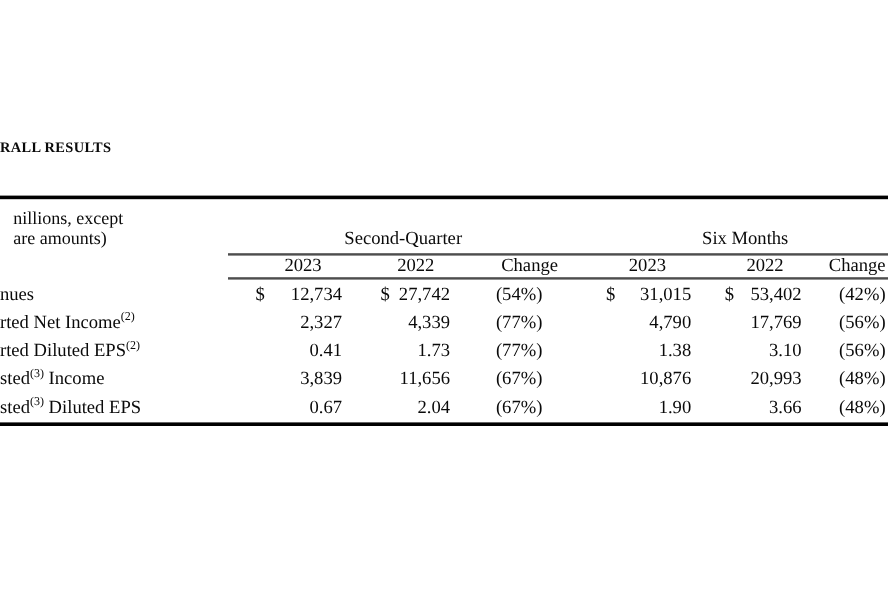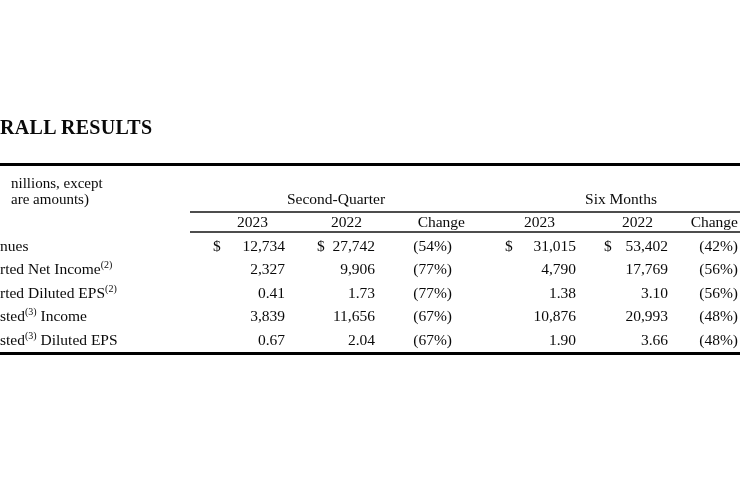--- a/index.html
+++ b/index.html
@@ -7,21 +7,21 @@
     position:relative;
     width:740px; height:499px;
     background:#ffffff;
     color:#0a0a0a;
     font-family:"Liberation Serif", serif;
     overflow:hidden;
   }
   .title {
     position:absolute; left:0; top:116px;
     margin:0;
-    font-size:20px; font-weight:700;
+    font-size:12px; font-weight:700;
     letter-spacing:0.3px;
     white-space:nowrap;
   }
   .rule { position:absolute; background:#000; }
   .rule.top    { left:0; top:163px; width:740px; height:3px; }
   .rule.bottom { left:0; top:352px; width:740px; height:3px; }
   .rule.mid    { background:#4d4d4d; height:2px; left:190px; width:550px; }
   .rule.mid1   { top:211px; }
   .rule.mid2   { top:231px; }
   .note {
@@ -113,21 +113,21 @@
     <span class="dollar d4">$</span>
     <span class="cell c4">31,015</span>
     <span class="dollar d5">$</span>
     <span class="cell c5">53,402</span>
     <span class="cell c6">(42%)</span>
   </div>
 
   <div class="row r2">
     <span class="lbl"><span>rted Net Income</span><sup>(2)</sup><span></span></span>
     <span class="cell c1">2,327</span>
-    <span class="cell c2">9,906</span>
+    <span class="cell c2">4,339</span>
     <span class="cell c3">(77%)</span>
     <span class="cell c4">4,790</span>
     <span class="cell c5">17,769</span>
     <span class="cell c6">(56%)</span>
   </div>
 
   <div class="row r3">
     <span class="lbl"><span>rted Diluted EPS</span><sup>(2)</sup><span></span></span>
     <span class="cell c1">0.41</span>
     <span class="cell c2">1.73</span>

